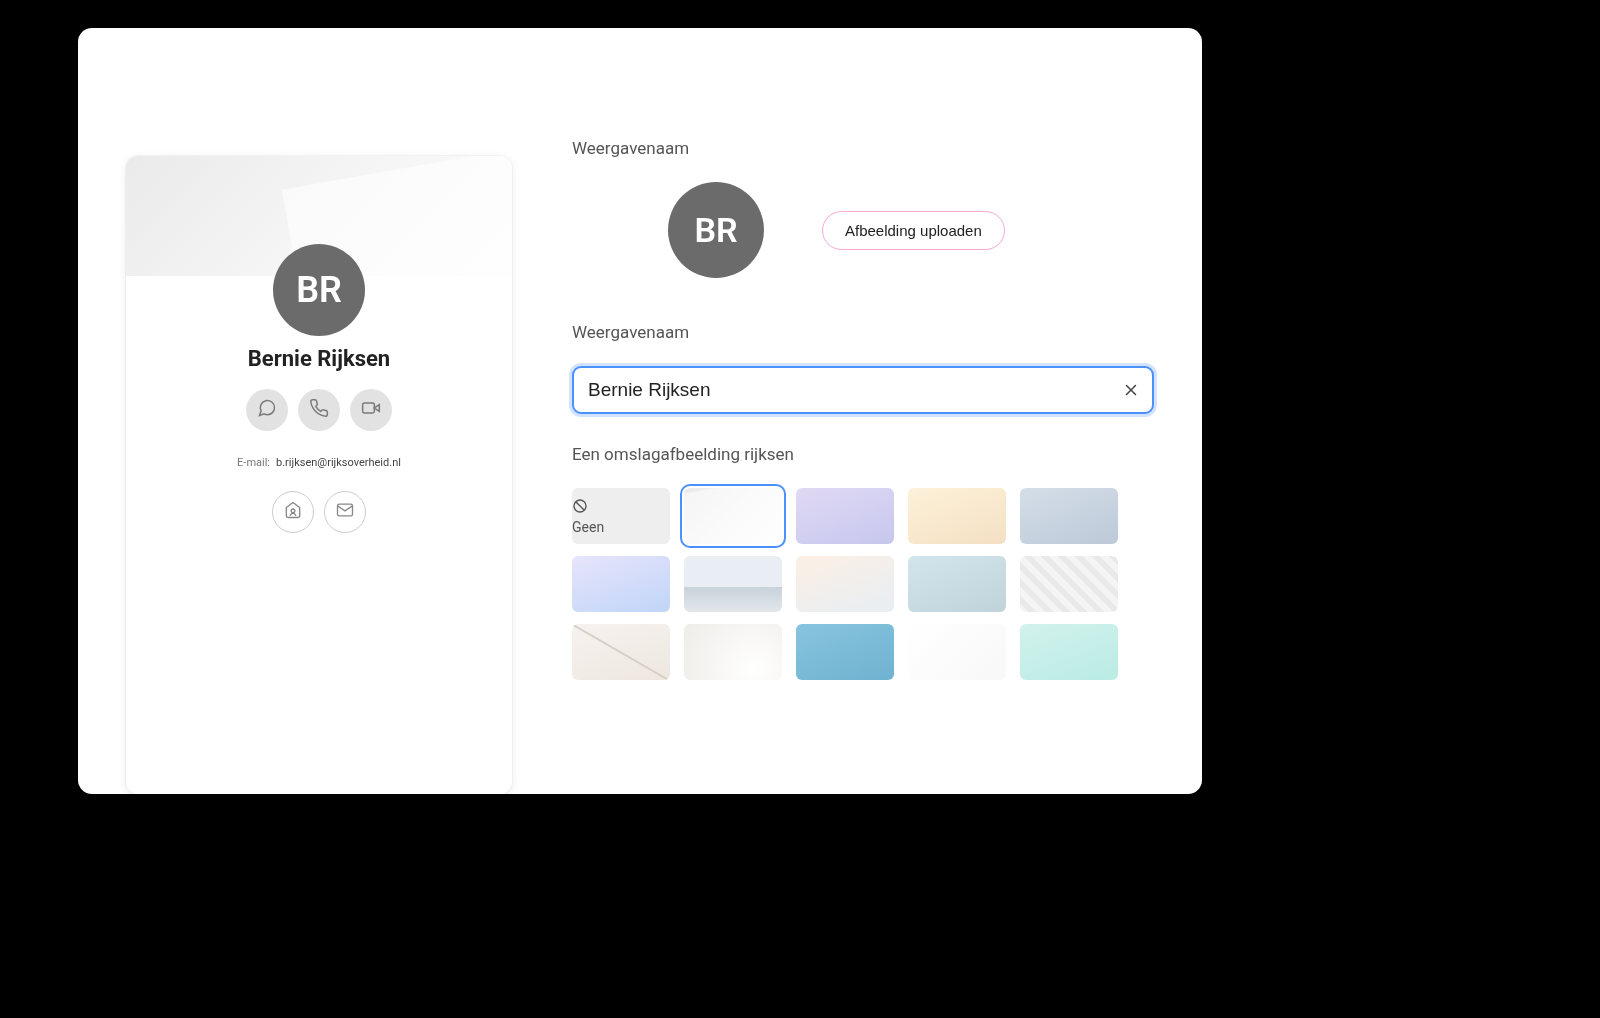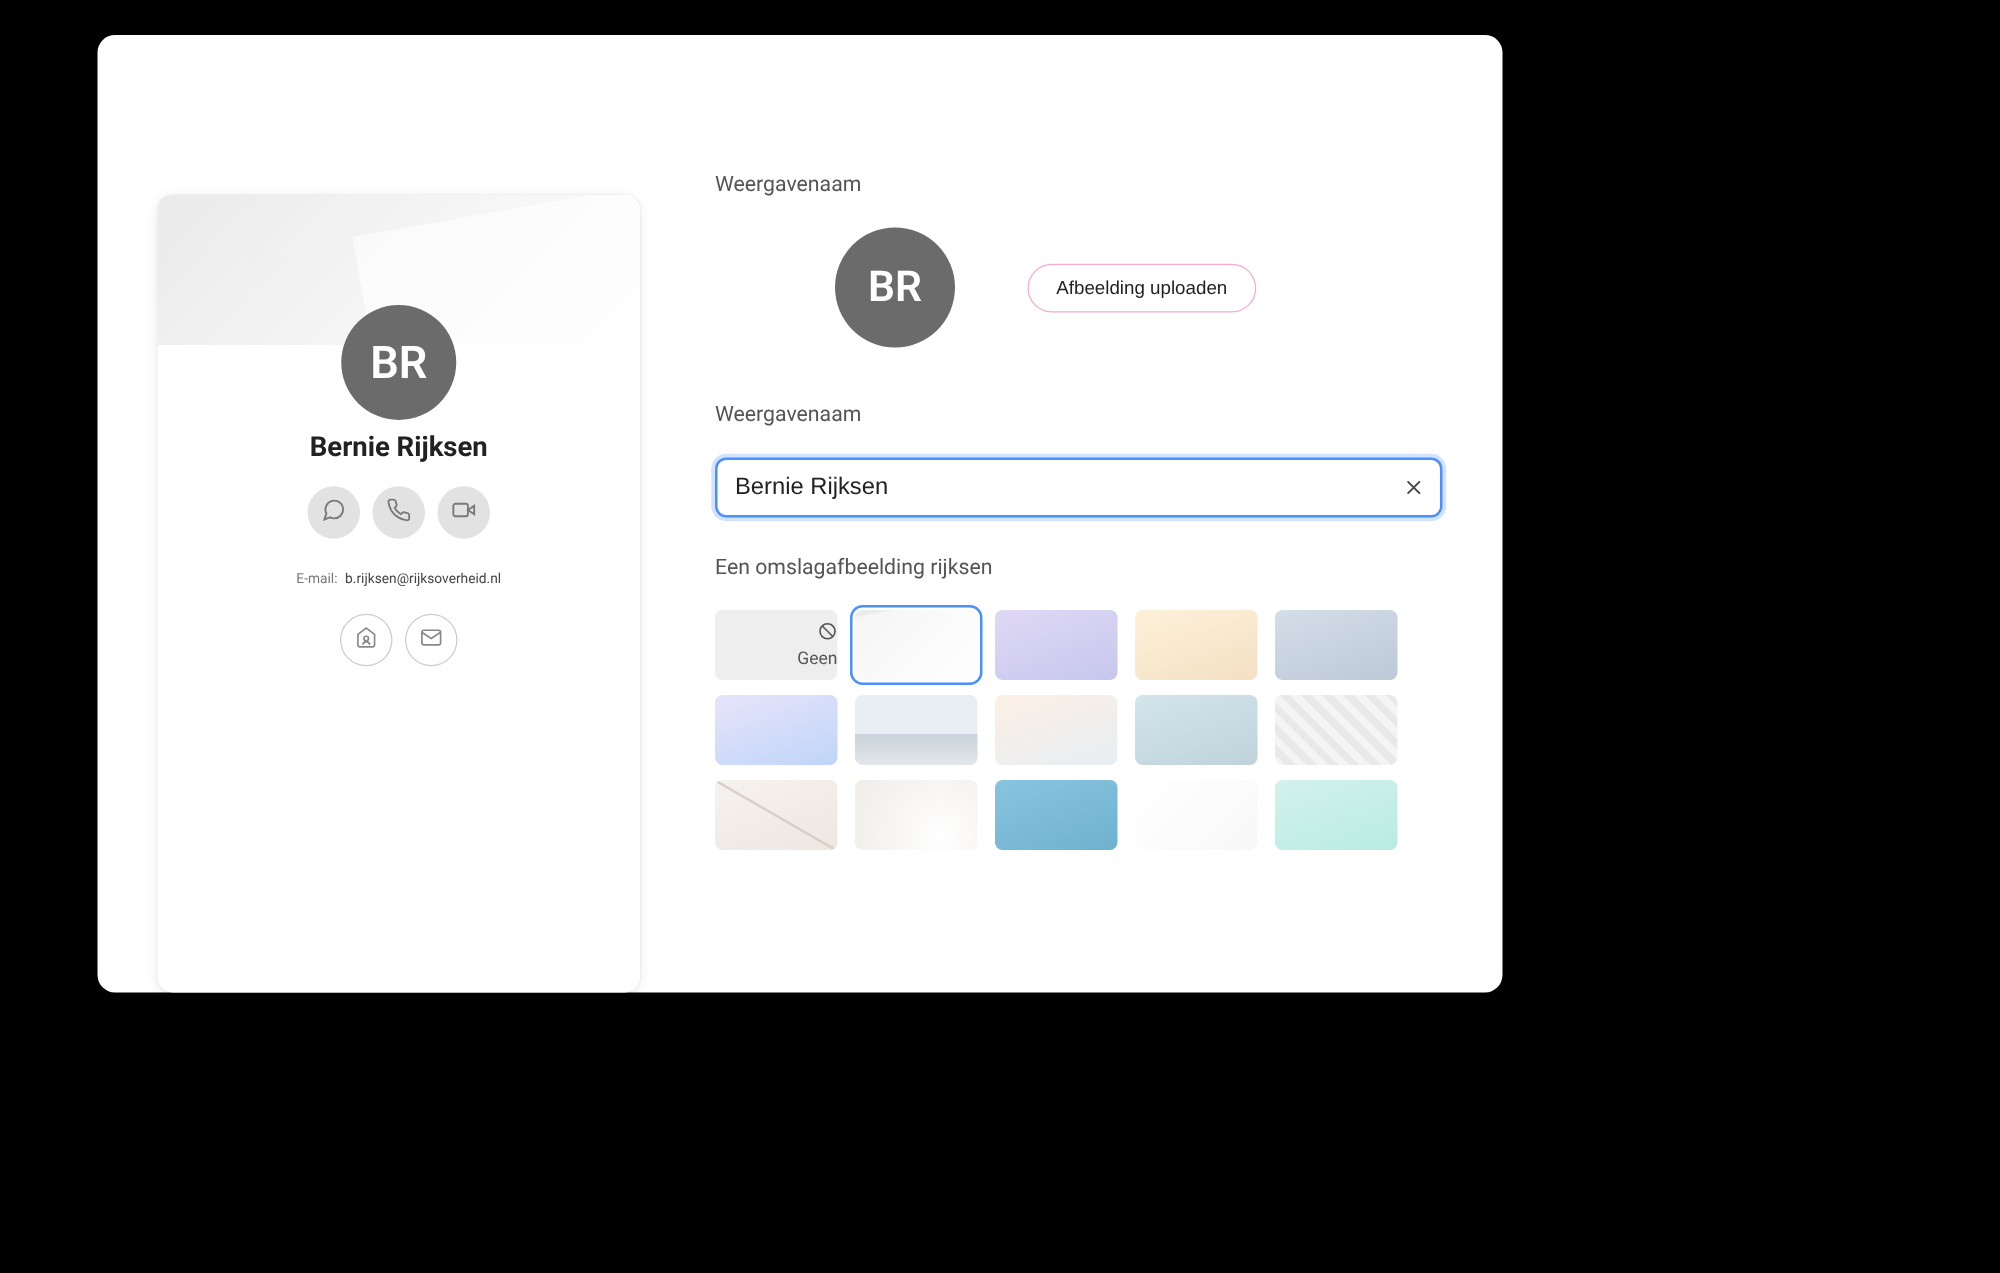--- a/index.html
+++ b/index.html
@@ -203,21 +203,21 @@
     height: 56px;
     border-radius: 6px;
     cursor: pointer;
     position: relative;
     overflow: hidden;
   }
   .cover-option.none {
     background: #eee;
     display: flex;
     flex-direction: column;
-    align-items: flex-end;
+    align-items: flex-start;
     justify-content: center;
     font-size: 14px;
     color: #555;
     gap: 2px;
   }
   .cover-option.none svg { width: 16px; height: 16px; stroke: #555; stroke-width: 2; fill: none; }
   .cover-option.selected {
     outline: 2px solid #4a90ff;
     outline-offset: 2px;
   }

